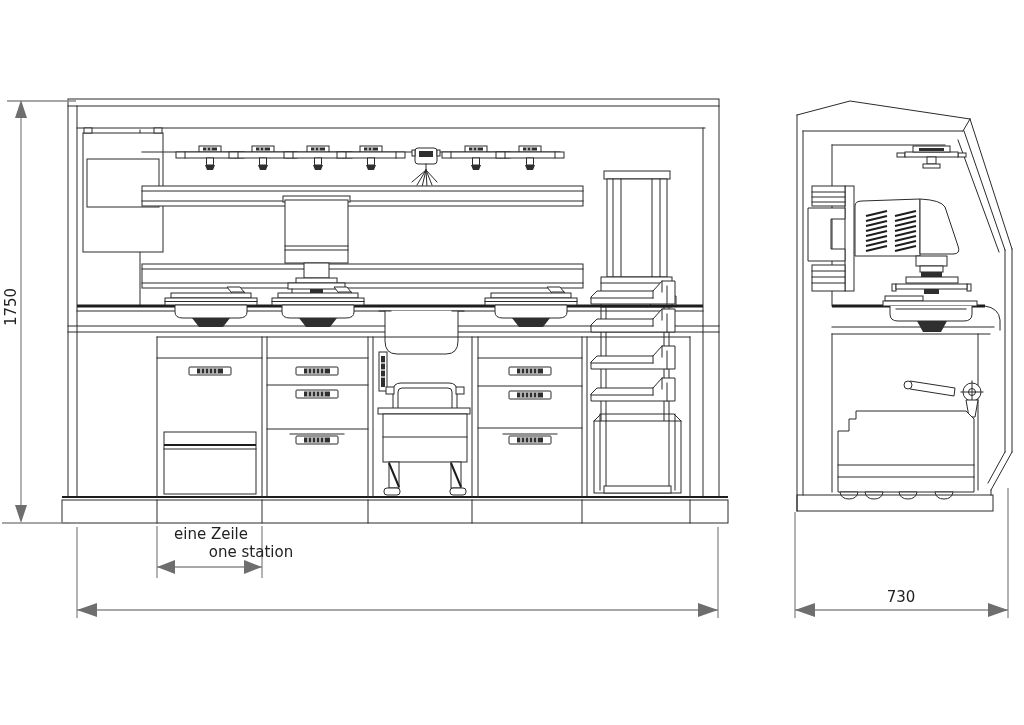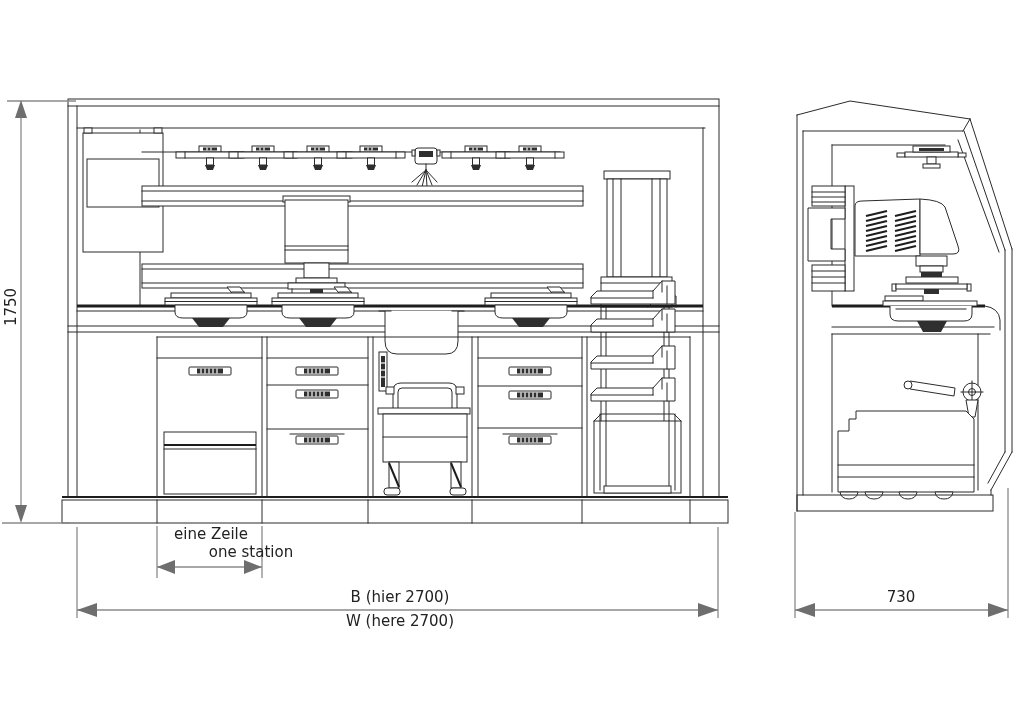--- a/index.html
+++ b/index.html
@@ -399,16 +399,14 @@
       <line class="dim" x1="795" y1="610" x2="1008" y2="610"></line>
       <polygon class="ah" points="795,610 815,603 815,617"></polygon>
       <polygon class="ah" points="1008,610 988,603 988,617"></polygon>
     </g>
   </g>
 </svg>
 
 <div class="lbl rot">1750</div>
 <div class="lbl ctr st-de">eine Zeile</div>
 <div class="lbl ctr st-en">one station</div>
-<div class="lbl ctr w-de">B (hier 2700)</div>
-<div class="lbl ctr w-en">W (here 2700)</div>
 <div class="lbl ctr d-950">730</div>
 </div>
 
 </body></html>

